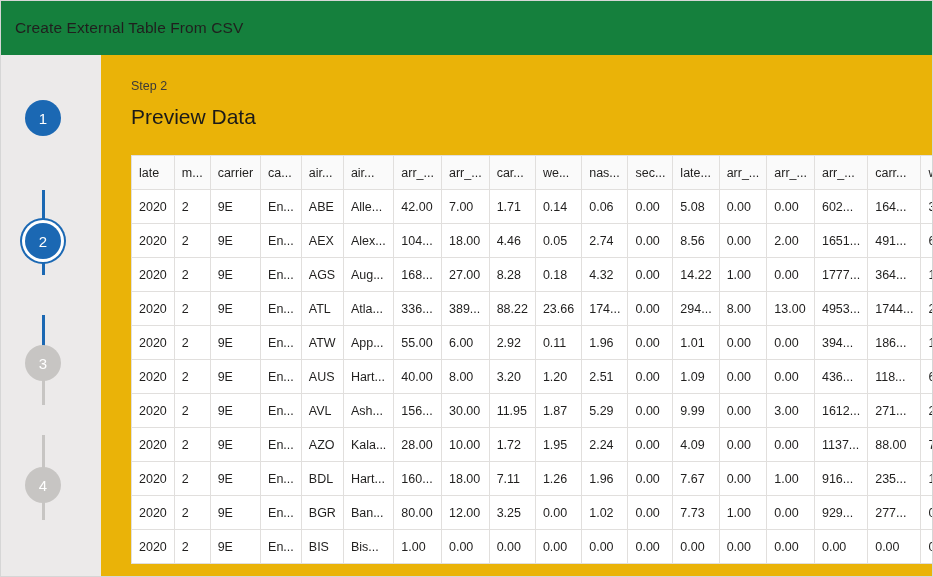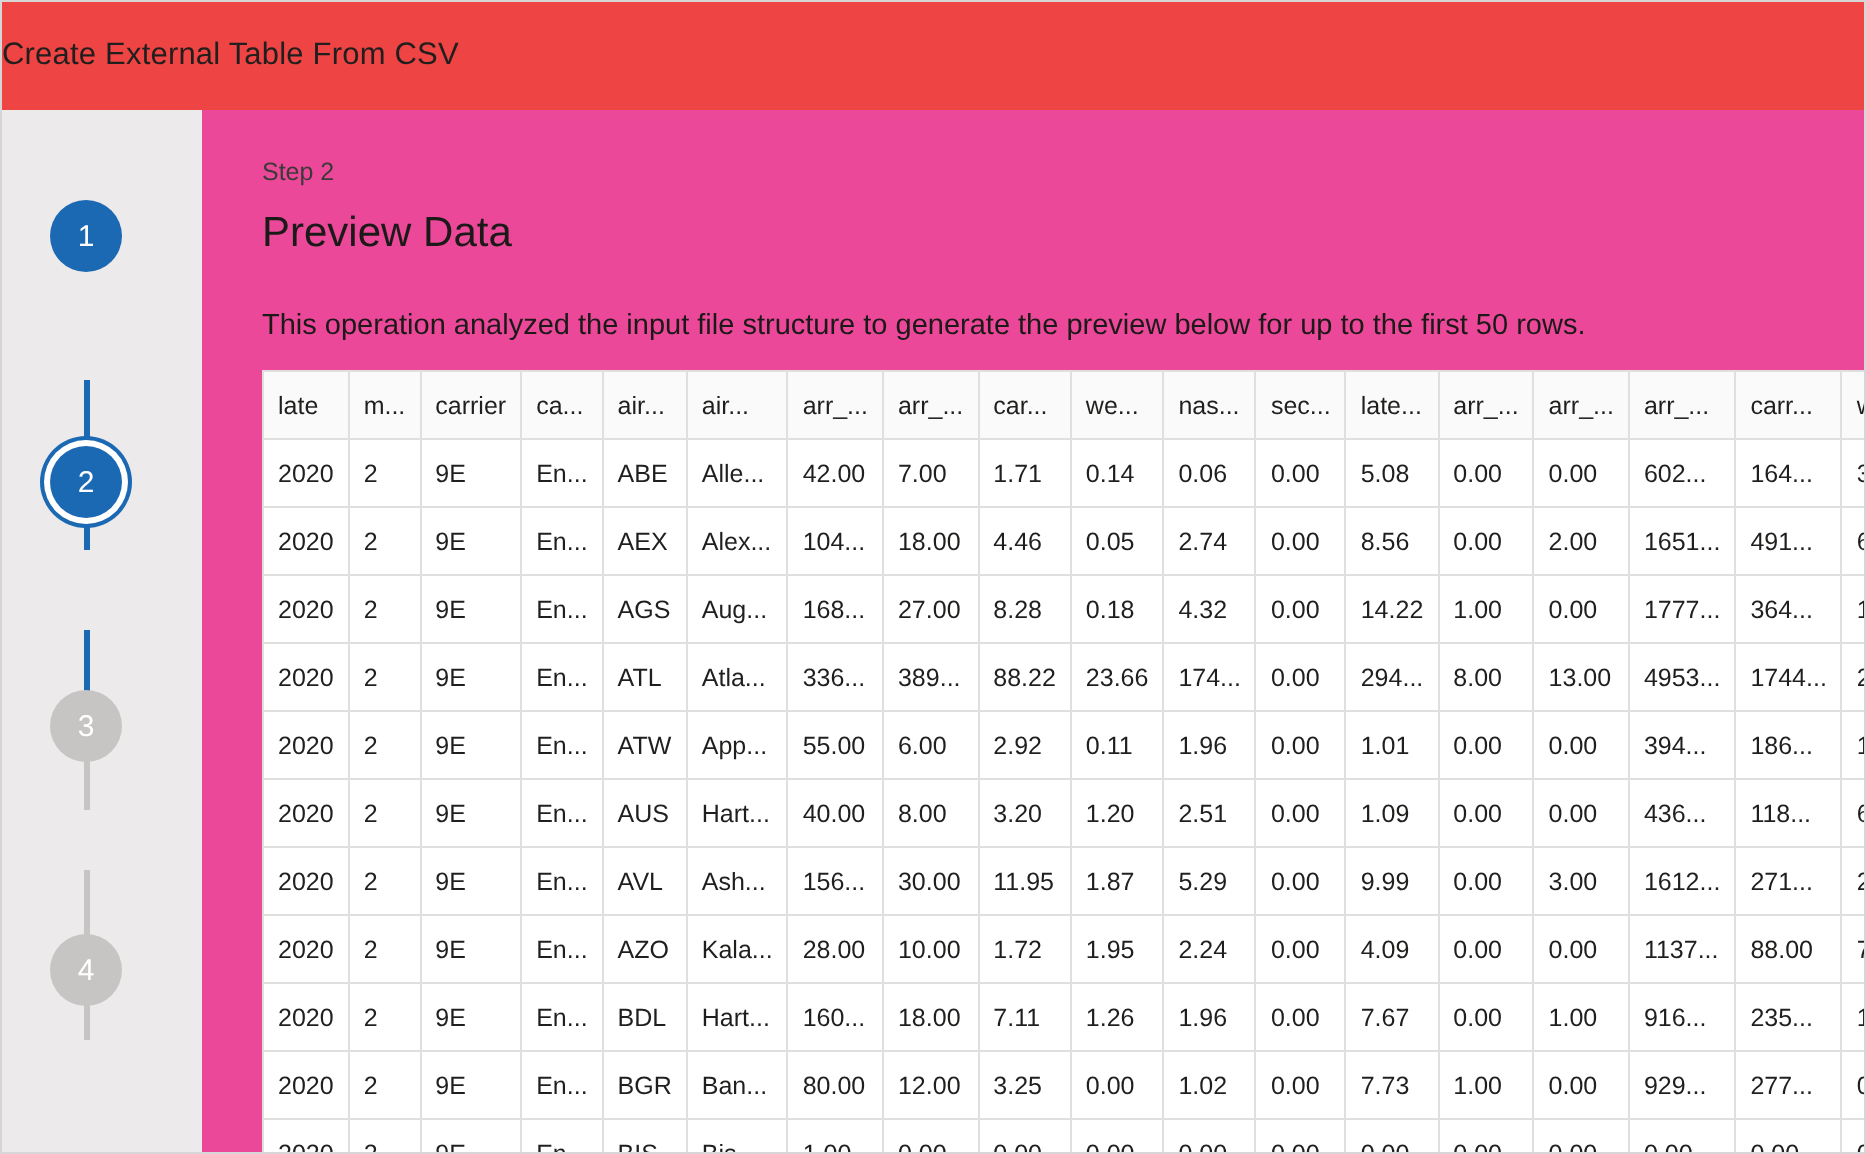--- a/index.html
+++ b/index.html
@@ -16,24 +16,24 @@
     position: relative;
     width: 933px;
     height: 577px;
     overflow: hidden;
     background: #ffffff;
     border: 1px solid #d6d6d6;
     box-sizing: border-box;
   }
   .titlebar {
     height: 54px;
-    background: #ef4444;
+    background: #15803d;
     display: flex;
     align-items: center;
-    padding-left: 0;
+    padding-left: 14px;
     box-sizing: border-box;
   }
   .titlebar .title {
     font-size: 15.5px;
     color: #201f1e;
     letter-spacing: 0.1px;
   }
   .body-area {
     position: absolute;
     top: 54px;
@@ -76,21 +76,21 @@
     position: absolute;
     left: 41px;
     width: 3px;
   }
   .connector.blue { background: #1b68b3; }
   .connector.grey { background: #c7c5c3; }
 
   
   .panel {
     flex: 1 1 auto;
-    background: #ec4899;
+    background: #eab308;
     padding: 24px 0 0 30px;
     box-sizing: border-box;
     overflow: hidden;
     position: relative;
   }
   .step-label {
     font-size: 12.5px;
     color: #3b3a39;
     margin-bottom: 12px;
   }
@@ -193,21 +193,20 @@
         <span>3</span>
       </div>
       <div class="step todo" style="top:412px;">
         <span>4</span>
       </div>
     </div>
 
     <div class="panel">
       <div class="step-label">Step 2</div>
       <h1 class="page-title">Preview Data</h1>
-      <div class="description">This operation analyzed the input file structure to generate the preview below for up to the first 50 rows.</div>
 
       <div class="table-wrap">
         <table class="preview">
           <colgroup>
             <col class="c0">
               <col class="c1">
               <col class="c2">
               <col class="c3">
               <col class="c4">
             <col class="c5">

